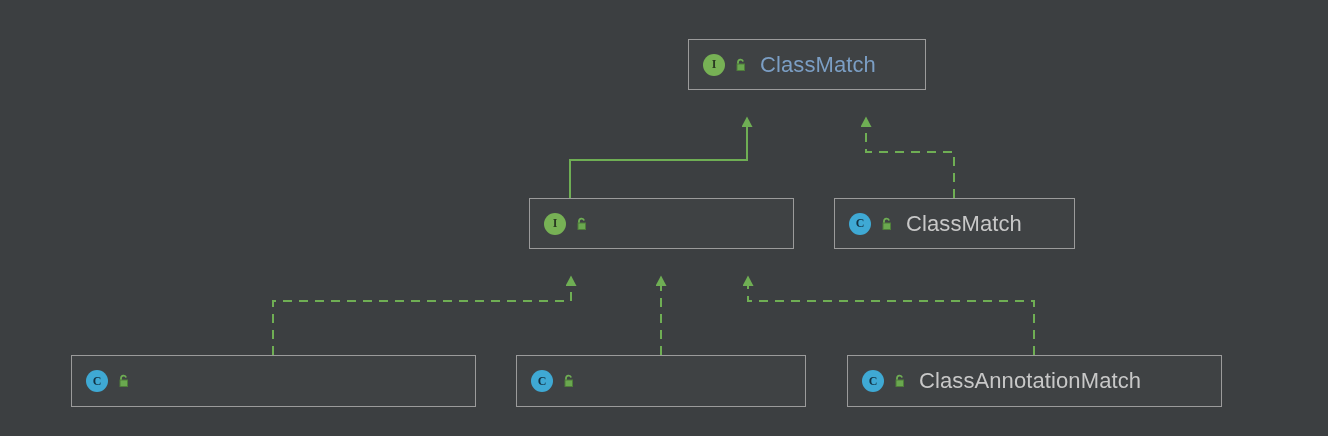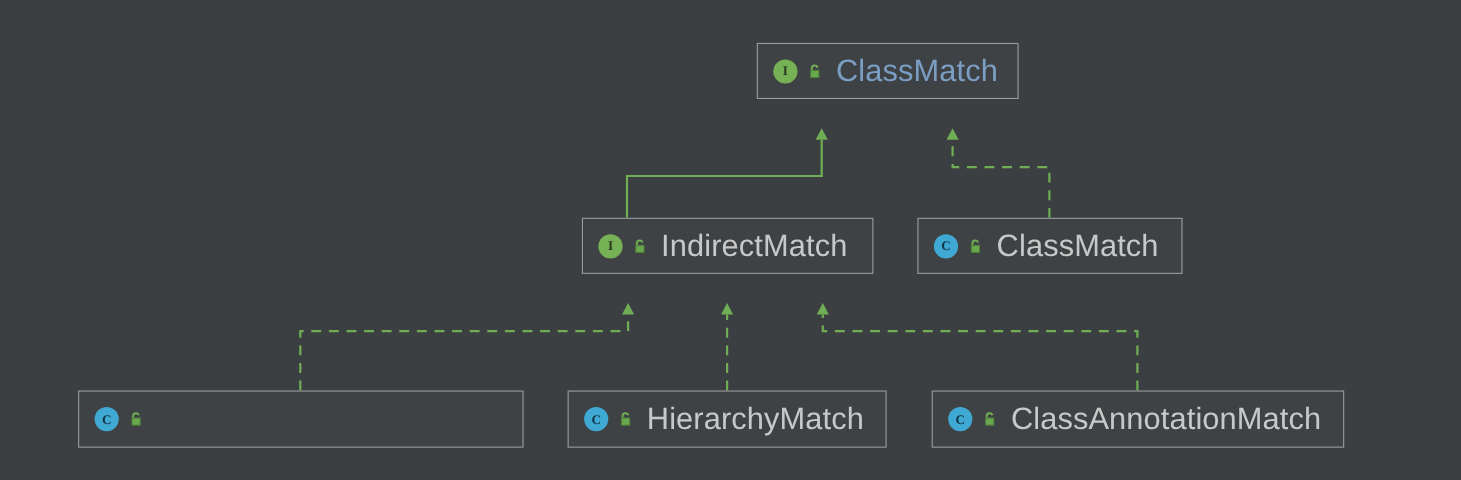--- a/index.html
+++ b/index.html
@@ -55,21 +55,21 @@
   }
   .node-vis-icon {
     flex: 0 0 auto;
     width: 16px;
     height: 16px;
     margin-left: 8px;
     position: relative;
   }
   .node-label {
     margin-left: 11px;
-    font-size: 28px;
+    font-size: 22px;
     letter-spacing: 0.1px;
     color: #c8c8c8;
   }
   .node-label.selected {
     color: #7b9ec4;
   }
 </style>
 </head>
 <body>
 
@@ -115,21 +115,20 @@
   </div>
 
   <div class="uml-node" style="left:529px; top:198px; width:265px; height:51px;">
     <span class="node-type-icon iface">I</span>
     <span class="node-vis-icon">
       <svg width="16" height="16" viewBox="0 0 16 16">
         <path d="M5 7 V5 a2.6 2.6 0 0 1 5.1 -0.5" fill="none" stroke="#6fae54" stroke-width="1.8"></path>
         <rect x="4" y="7" width="7.5" height="6.5" fill="#6aa84f" stroke="#4e7d3a" stroke-width="1"></rect>
       </svg>
     </span>
-    <span class="node-label">IndirectMatch</span>
   </div>
 
   <div class="uml-node" style="left:834px; top:198px; width:241px; height:51px;">
     <span class="node-type-icon cls">C</span>
     <span class="node-vis-icon">
       <svg width="16" height="16" viewBox="0 0 16 16">
         <path d="M5 7 V5 a2.6 2.6 0 0 1 5.1 -0.5" fill="none" stroke="#6fae54" stroke-width="1.8"></path>
         <rect x="4" y="7" width="7.5" height="6.5" fill="#6aa84f" stroke="#4e7d3a" stroke-width="1"></rect>
       </svg>
     </span>
@@ -147,21 +146,20 @@
   </div>
 
   <div class="uml-node" style="left:516px; top:355px; width:290px; height:52px;">
     <span class="node-type-icon cls">C</span>
     <span class="node-vis-icon">
       <svg width="16" height="16" viewBox="0 0 16 16">
         <path d="M5 7 V5 a2.6 2.6 0 0 1 5.1 -0.5" fill="none" stroke="#6fae54" stroke-width="1.8"></path>
         <rect x="4" y="7" width="7.5" height="6.5" fill="#6aa84f" stroke="#4e7d3a" stroke-width="1"></rect>
       </svg>
     </span>
-    <span class="node-label">HierarchyMatch</span>
   </div>
 
   <div class="uml-node" style="left:847px; top:355px; width:375px; height:52px;">
     <span class="node-type-icon cls">C</span>
     <span class="node-vis-icon">
       <svg width="16" height="16" viewBox="0 0 16 16">
         <path d="M5 7 V5 a2.6 2.6 0 0 1 5.1 -0.5" fill="none" stroke="#6fae54" stroke-width="1.8"></path>
         <rect x="4" y="7" width="7.5" height="6.5" fill="#6aa84f" stroke="#4e7d3a" stroke-width="1"></rect>
       </svg>
     </span>

